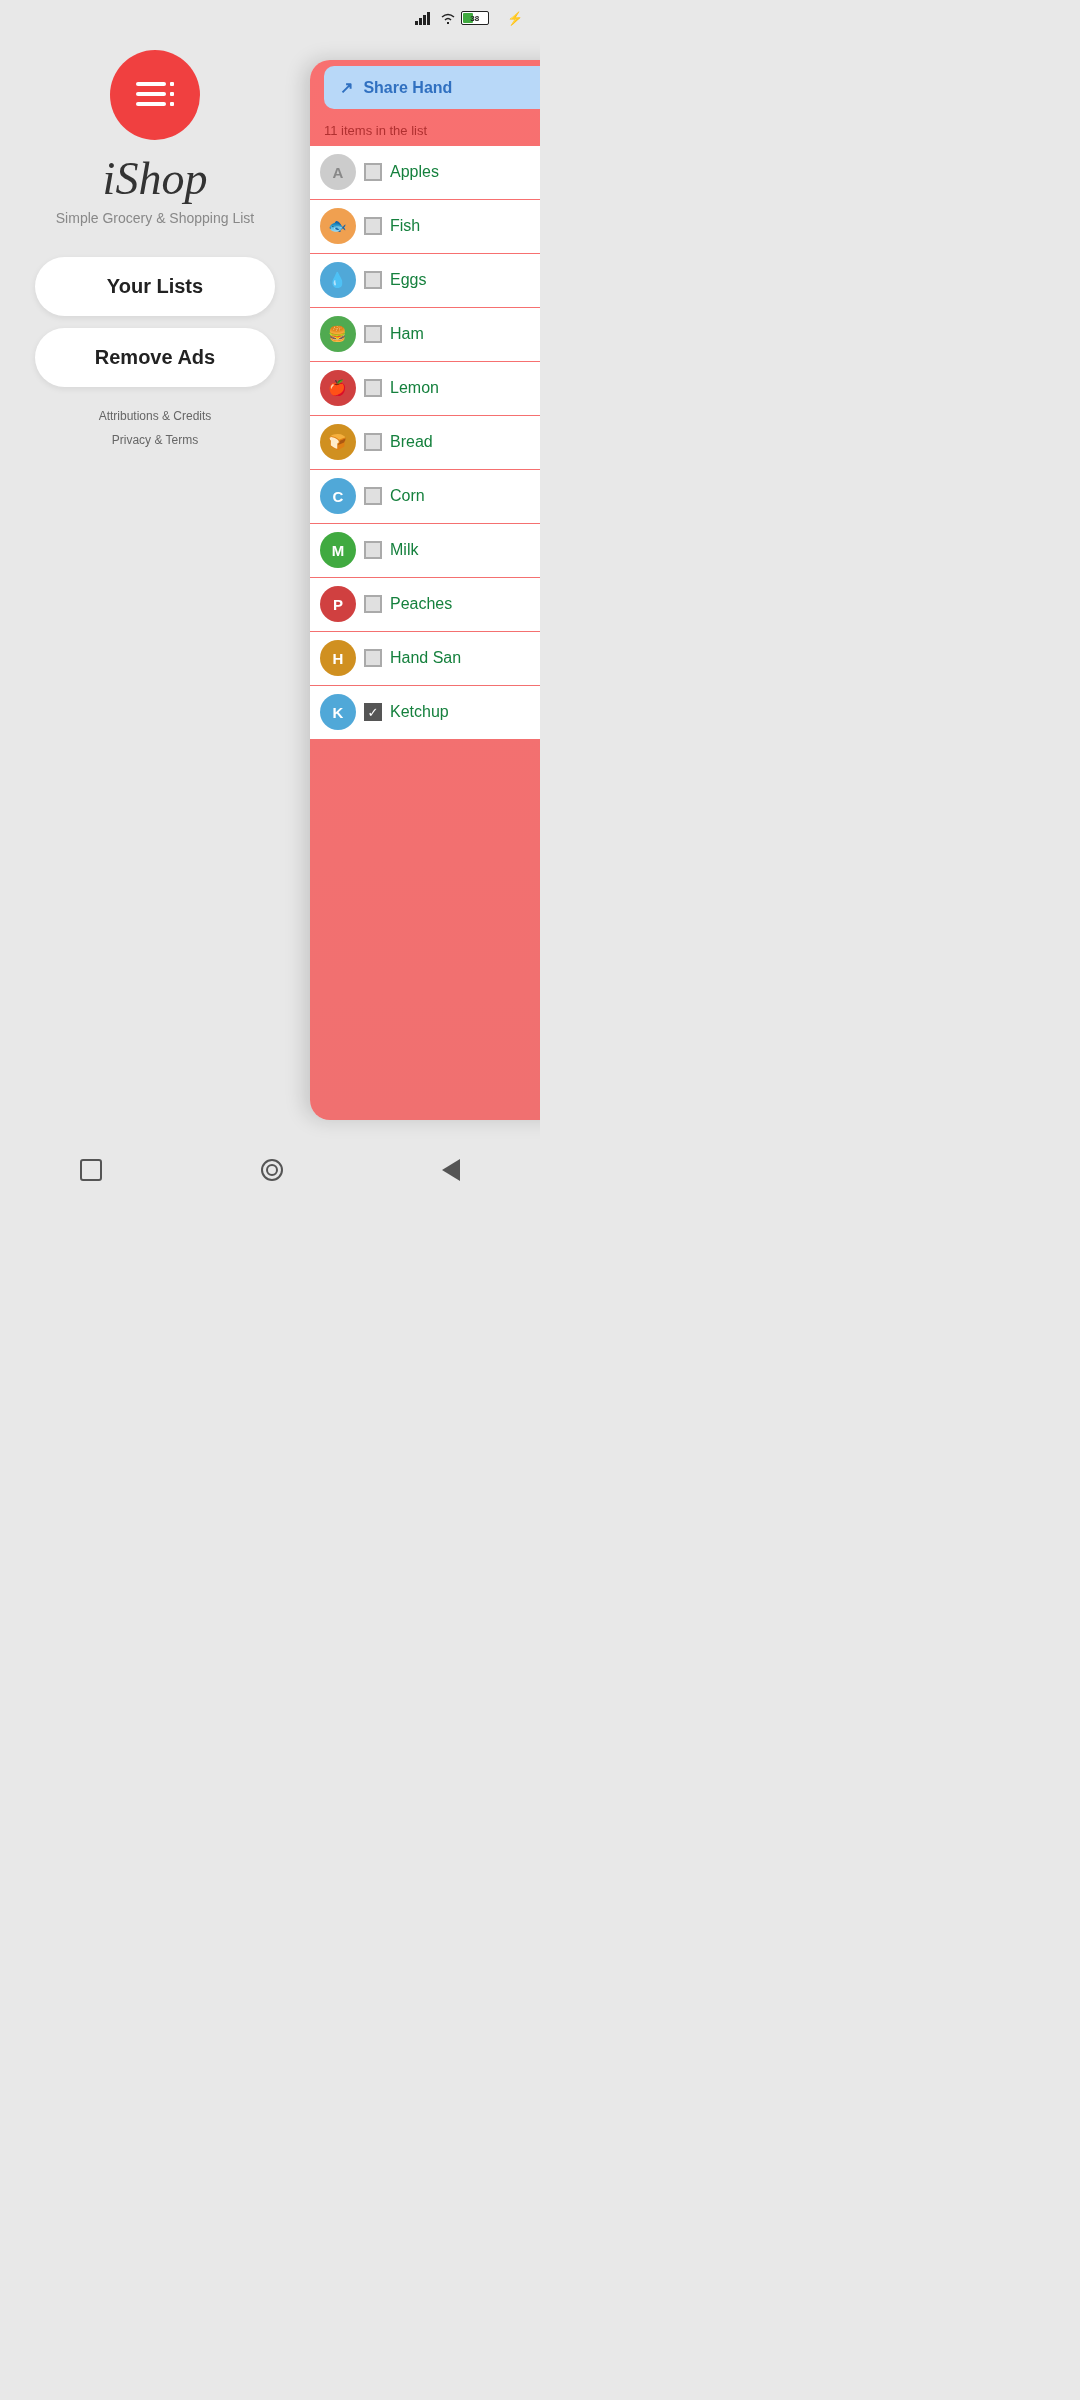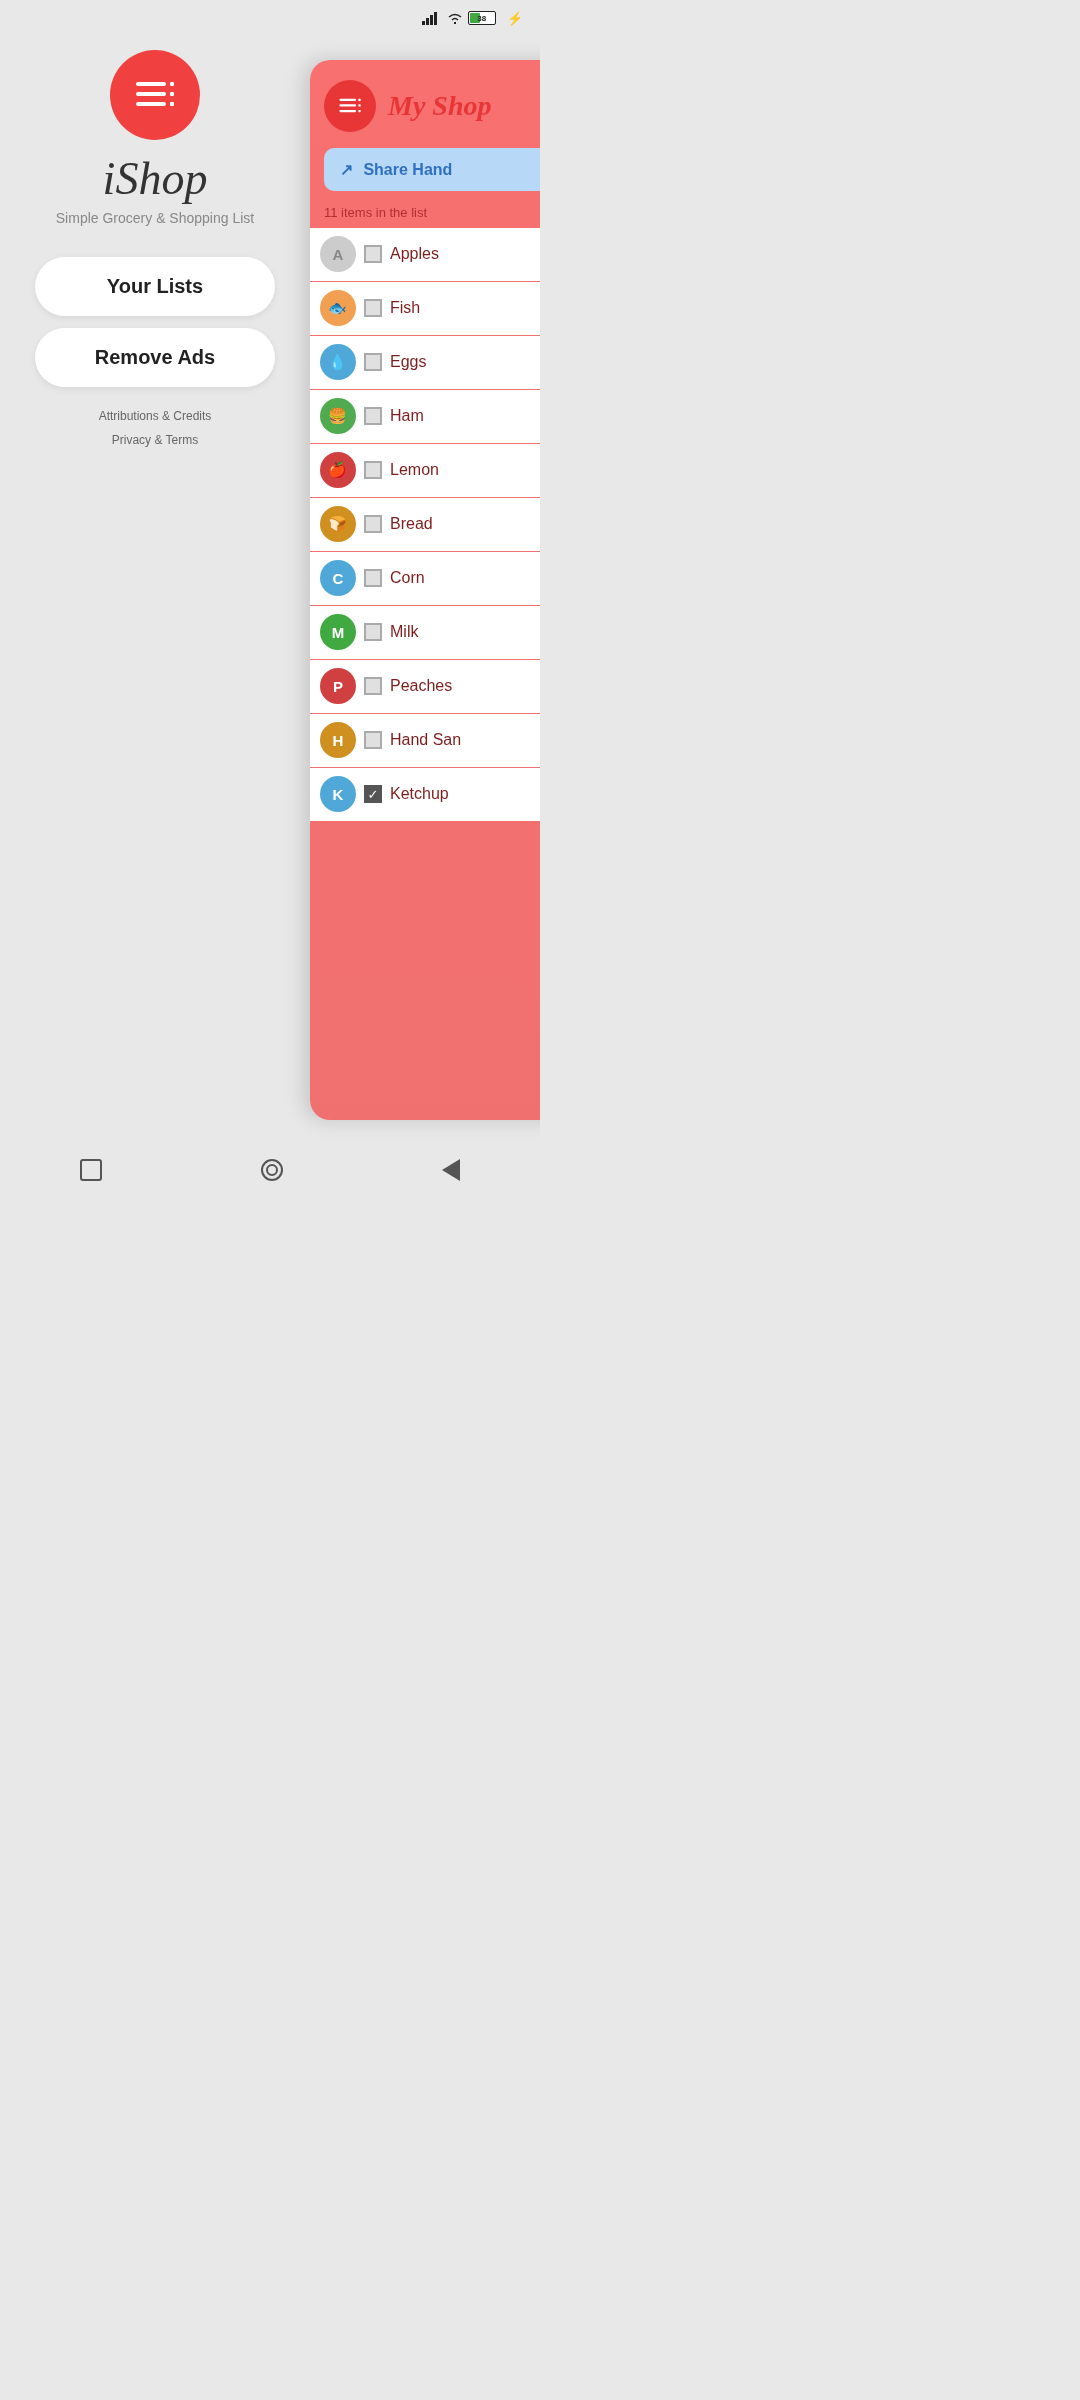--- a/index.html
+++ b/index.html
@@ -220,21 +220,21 @@
       margin-right: 8px;
       flex-shrink: 0;
       display: flex;
       align-items: center;
       justify-content: center;
       font-size: 13px;
     }
 
     .item-name {
       font-size: 16px;
-      color: #7f1d1d;
+      color: #15803d;
       flex: 1;
     }
 
     
     .nav-bar {
       position: absolute;
       bottom: 0;
       left: 0;
       width: 100%;
       height: 60px;
@@ -302,21 +302,21 @@
       <rect x="8" y="4" width="3" height="10" fill="#222"></rect>
       <rect x="12" y="1" width="3" height="13" fill="#222"></rect>
     </svg>
 
     <svg width="18" height="14" viewBox="0 0 18 14">
       <path d="M9 11 L9 13" stroke="#222" stroke-width="2" fill="none"></path>
       <path d="M6 9 Q9 6 12 9" stroke="#222" stroke-width="1.5" fill="none"></path>
       <path d="M3 6 Q9 1 15 6" stroke="#222" stroke-width="1.5" fill="none"></path>
     </svg>
 
-    <div style="display:flex;align-items:center;gap:12px;">
+    <div style="display:flex;align-items:center;gap:19px;">
       <div style="width:28px;height:14px;border:1.5px solid #222;border-radius:2px;position:relative;background:white;">
         <div style="position:absolute;left:1px;top:1px;width:40%;height:calc(100% - 2px);background:#40aa40;border-radius:1px;"></div>
         <span style="position:absolute;left:0;right:0;top:0;bottom:0;display:flex;align-items:center;justify-content:center;font-size:8px;font-weight:bold;color:#222;">38</span>
       </div>
       <span style="font-size:13px;color:#222;">⚡</span>
     </div>
   </div>
 </div>
 
 <div class="left-panel">
@@ -341,33 +341,20 @@
 
   <button class="menu-btn">Your Lists</button>
   <button class="menu-btn">Remove Ads</button>
 
   <button class="link-btn">Attributions &amp; Credits</button>
   <button class="link-btn">Privacy &amp; Terms</button>
 </div>
 
 <div class="right-panel">
 
-  <div class="right-header">
-    <div class="right-logo-circle">
-      <svg viewBox="0 0 50 50">
-        <rect x="6" y="12" width="30" height="4" rx="2" fill="white"></rect>
-        <rect x="6" y="22" width="30" height="4" rx="2" fill="white"></rect>
-        <rect x="6" y="32" width="30" height="4" rx="2" fill="white"></rect>
-        <rect x="40" y="12" width="4" height="4" rx="1" fill="white"></rect>
-        <rect x="40" y="22" width="4" height="4" rx="1" fill="white"></rect>
-        <rect x="40" y="32" width="4" height="4" rx="1" fill="white"></rect>
-      </svg>
-    </div>
-    <span class="right-title">My Shop</span>
-  </div>
 
   <button class="share-btn">
     <span class="share-icon">↗</span>
     <span>Share Hand</span>
   </button>
 
   <div class="items-count">11 items in the list</div>
 
   <div id="items-list">
       <div class="item-row">

